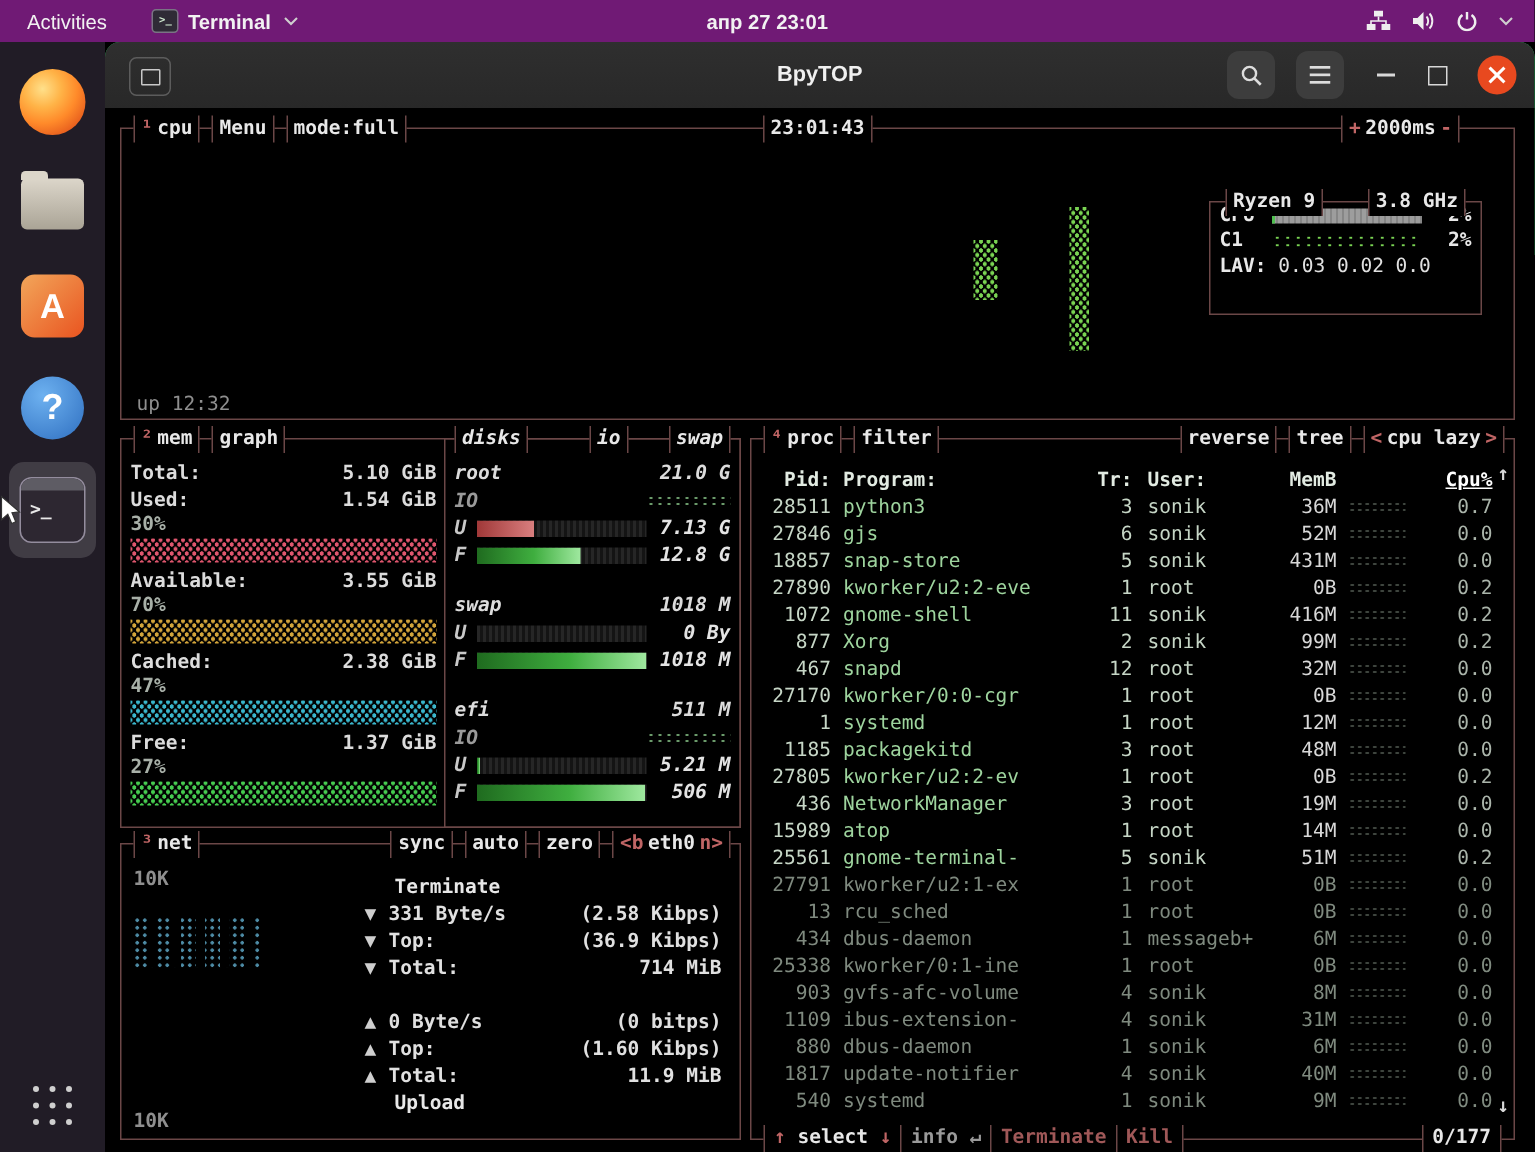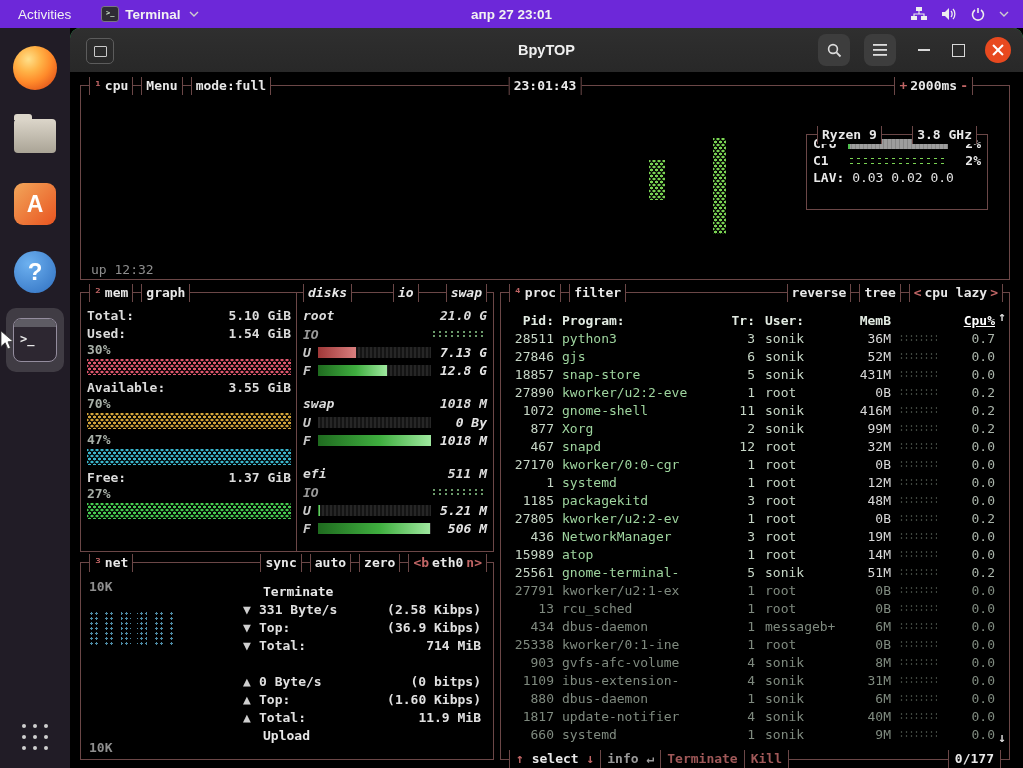--- a/index.html
+++ b/index.html
@@ -4,21 +4,21 @@
 <style>
   html,body{margin:0;padding:0;background:#000;}
   body{width:1023px;height:768px;overflow:hidden;position:relative;
        font-family:"Liberation Sans","DejaVu Sans",sans-serif;}
   :root{
     --border:#6b4747; --hotkey:#c06565; --title:#e8e8e8; --dim:#8f8f8f;
   }
   .screen{position:absolute;inset:0;}
 
   
-  .topbar{position:absolute;left:0;top:0;width:1023px;height:28px;background:#6d28d9;
+  .topbar{position:absolute;left:0;top:0;width:1023px;height:28px;background:#701a75;
           color:#f2f2f2;font-size:13.5px;display:flex;align-items:center;z-index:5;}
   .tb-activities{margin-left:10px;padding:0 8px;}
   .tb-app{display:flex;align-items:center;gap:6px;margin-left:22px;font-weight:bold;}
   .term-mini{width:16px;height:14px;background:#2f2b36;border:1px solid #7a7484;border-radius:3px;
              color:#cfe8cf;font-family:"DejaVu Sans Mono",monospace;font-size:7px;line-height:12px;
              text-align:center;font-weight:bold;}
   .tb-caret{font-size:10px;color:#cfcfcf;margin-left:2px;}
   .tb-clock{position:absolute;left:50%;transform:translateX(-50%);font-weight:600;}
   .tb-right{position:absolute;right:8px;display:flex;align-items:center;gap:14px;height:28px;padding:0 6px;}
 
@@ -343,20 +343,24 @@
               </div>
               <div class="mem-entry">
                 <div class="mline">
                   <span>Available:</span>
                   <span>3.55 GiB</span>
                 </div>
                 <div class="mpct">70%</div>
                 <div class="mband dotpat" style="--c: #d2a43a;"></div>
               </div>
               <div class="mem-entry">
+                <div class="mline">
+                  <span>Cached:</span>
+                  <span>2.38 GiB</span>
+                </div>
                 <div class="mpct">47%</div>
                 <div class="mband dotpat" style="--c: #3ab6cc;"></div>
               </div>
               <div class="mem-entry">
                 <div class="mline">
                   <span>Free:</span>
                   <span>1.37 GiB</span>
                 </div>
                 <div class="mpct">27%</div>
                 <div class="mband dotpat" style="--c: #46cc50;"></div>
@@ -775,21 +779,21 @@
               <span class="c-prog">update-notifier</span>
               <span class="c-tr">4</span>
               <span class="c-user">sonik</span>
               <span class="c-mem">40M</span>
               <span class="c-dots">
                 <span class="graphdots"></span>
               </span>
               <span class="c-cpu">0.0</span>
             </div>
             <div class="prow dim">
-              <span class="c-pid">660</span>
+              <span class="c-pid">540</span>
               <span class="c-prog">systemd</span>
               <span class="c-tr">1</span>
               <span class="c-user">sonik</span>
               <span class="c-mem">9M</span>
               <span class="c-dots">
                 <span class="graphdots"></span>
               </span>
               <span class="c-cpu">0.0</span>
             </div>
           </div>

